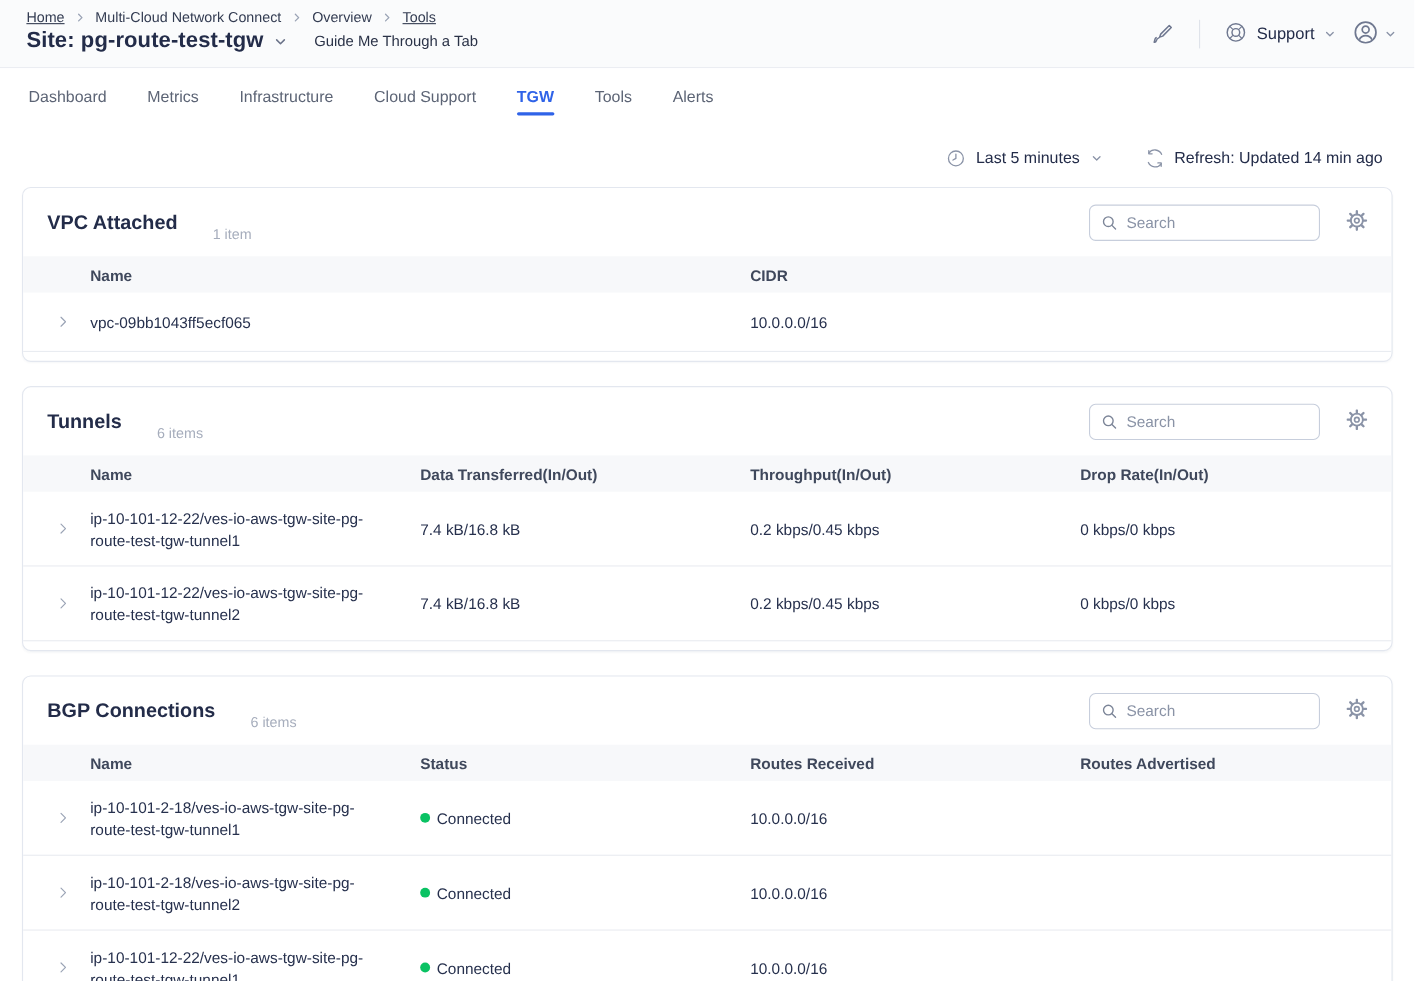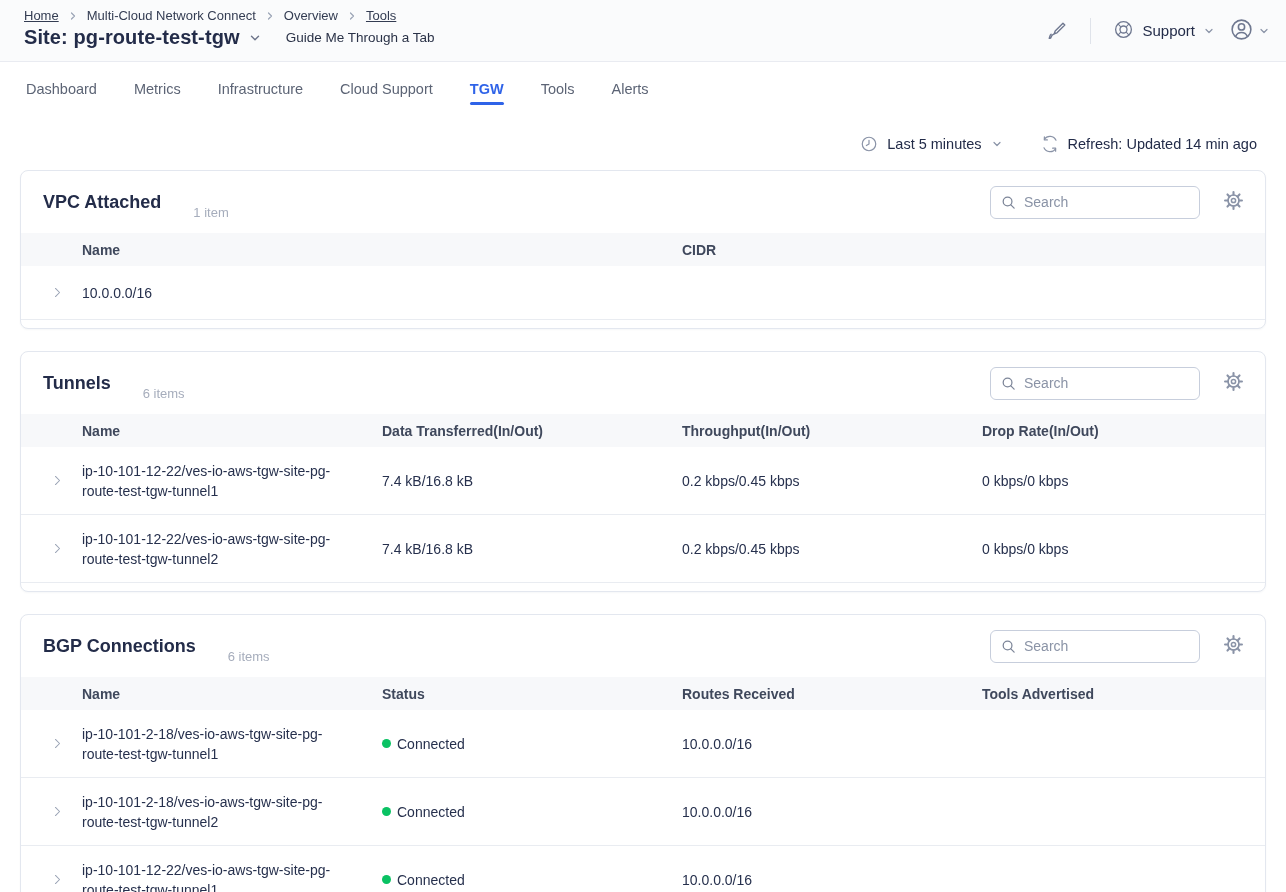--- a/index.html
+++ b/index.html
@@ -219,20 +219,21 @@
         <div></div>
         <div>Name</div>
         <div>CIDR</div>
       </div>
       <div class="trow cols-vpc row-1l">
         <button class="expander">
           <svg width="13" height="13" viewBox="0 0 16 16" fill="none">
               <path d="M5.5 3l5 5-5 5" stroke="currentColor" stroke-width="1.3" stroke-linecap="round" stroke-linejoin="round"></path>
             </svg>
         </button>
+        <div class="cell name-cell">vpc-09bb1043ff5ecf065</div>
         <div class="cell">10.0.0.0/16</div>
       </div>
       <div class="card-bottom-pad"></div>
     </section>
 
     <section class="card">
       <div class="card-header">
         <h2 class="card-title">Tunnels</h2>
         <span class="card-count">6 items</span>
         <div class="search-box">
@@ -311,21 +312,21 @@
               </g>
             </svg>
           </span>
         </button>
       </div>
       <div class="thead cols-4">
         <div></div>
         <div>Name</div>
         <div>Status</div>
         <div>Routes Received</div>
-        <div>Tools Advertised</div>
+        <div>Routes Advertised</div>
       </div>
       <div class="trow cols-4 row-2l">
         <button class="expander">
           <svg width="13" height="13" viewBox="0 0 16 16" fill="none">
               <path d="M5.5 3l5 5-5 5" stroke="currentColor" stroke-width="1.3" stroke-linecap="round" stroke-linejoin="round"></path>
             </svg>
         </button>
         <div class="cell name-cell">ip-10-101-2-18/ves-io-aws-tgw-site-pg-route-test-tgw-tunnel1</div>
         <div class="cell status-cell">
           <span class="status-dot" style="background-color: rgb(10, 194, 99);"></span>

